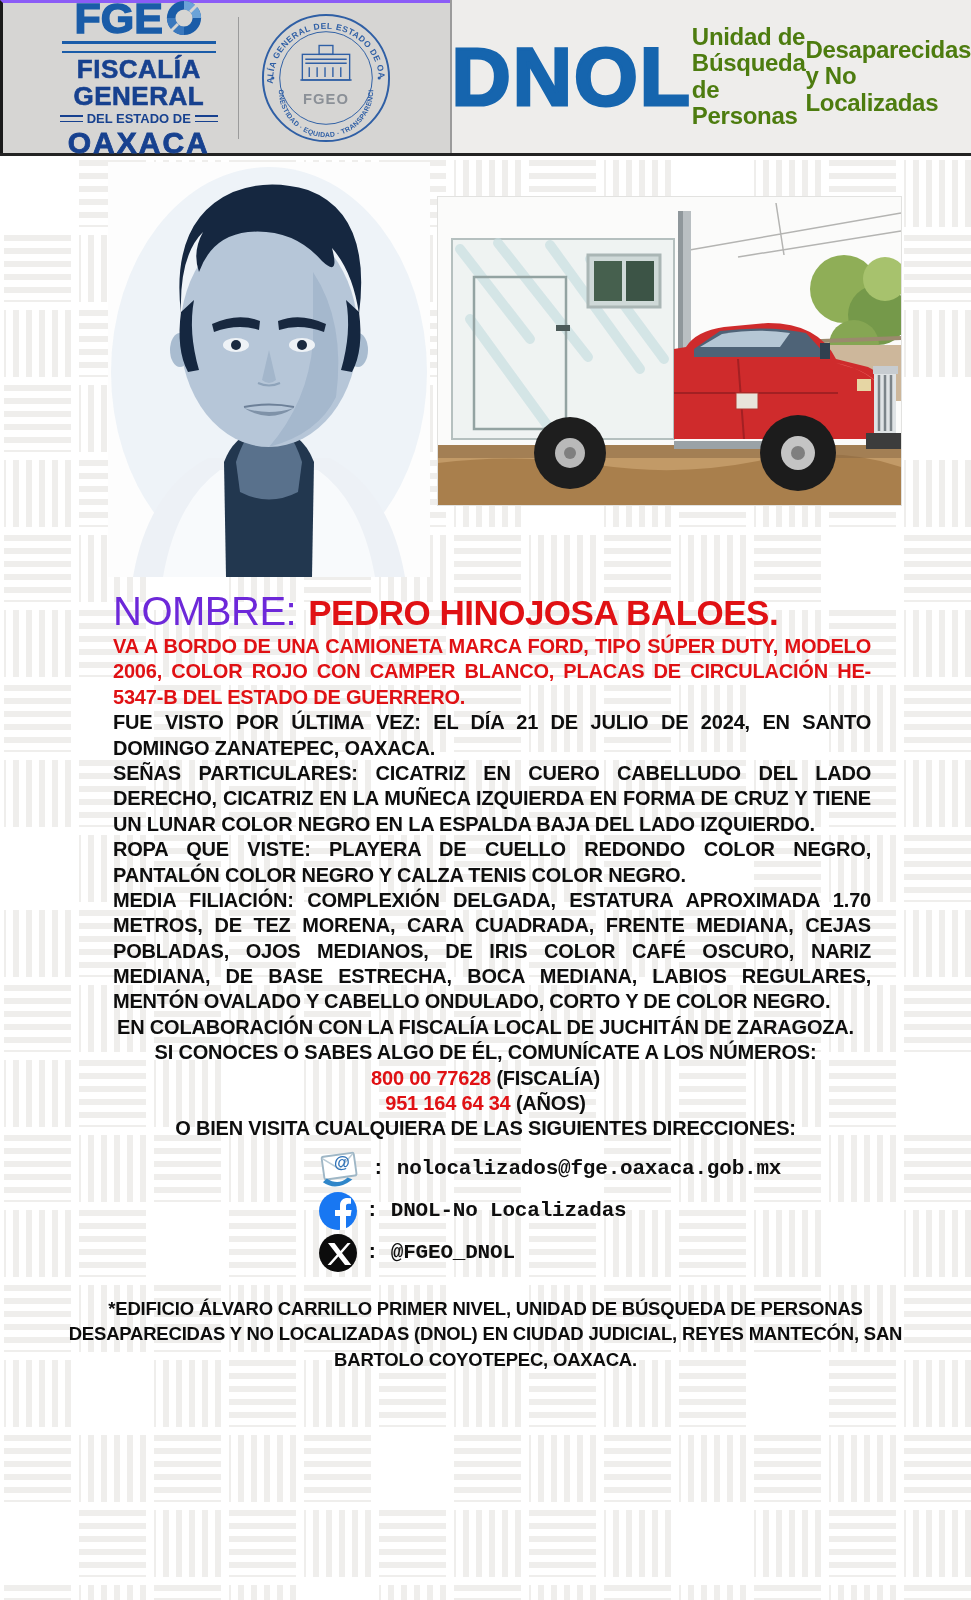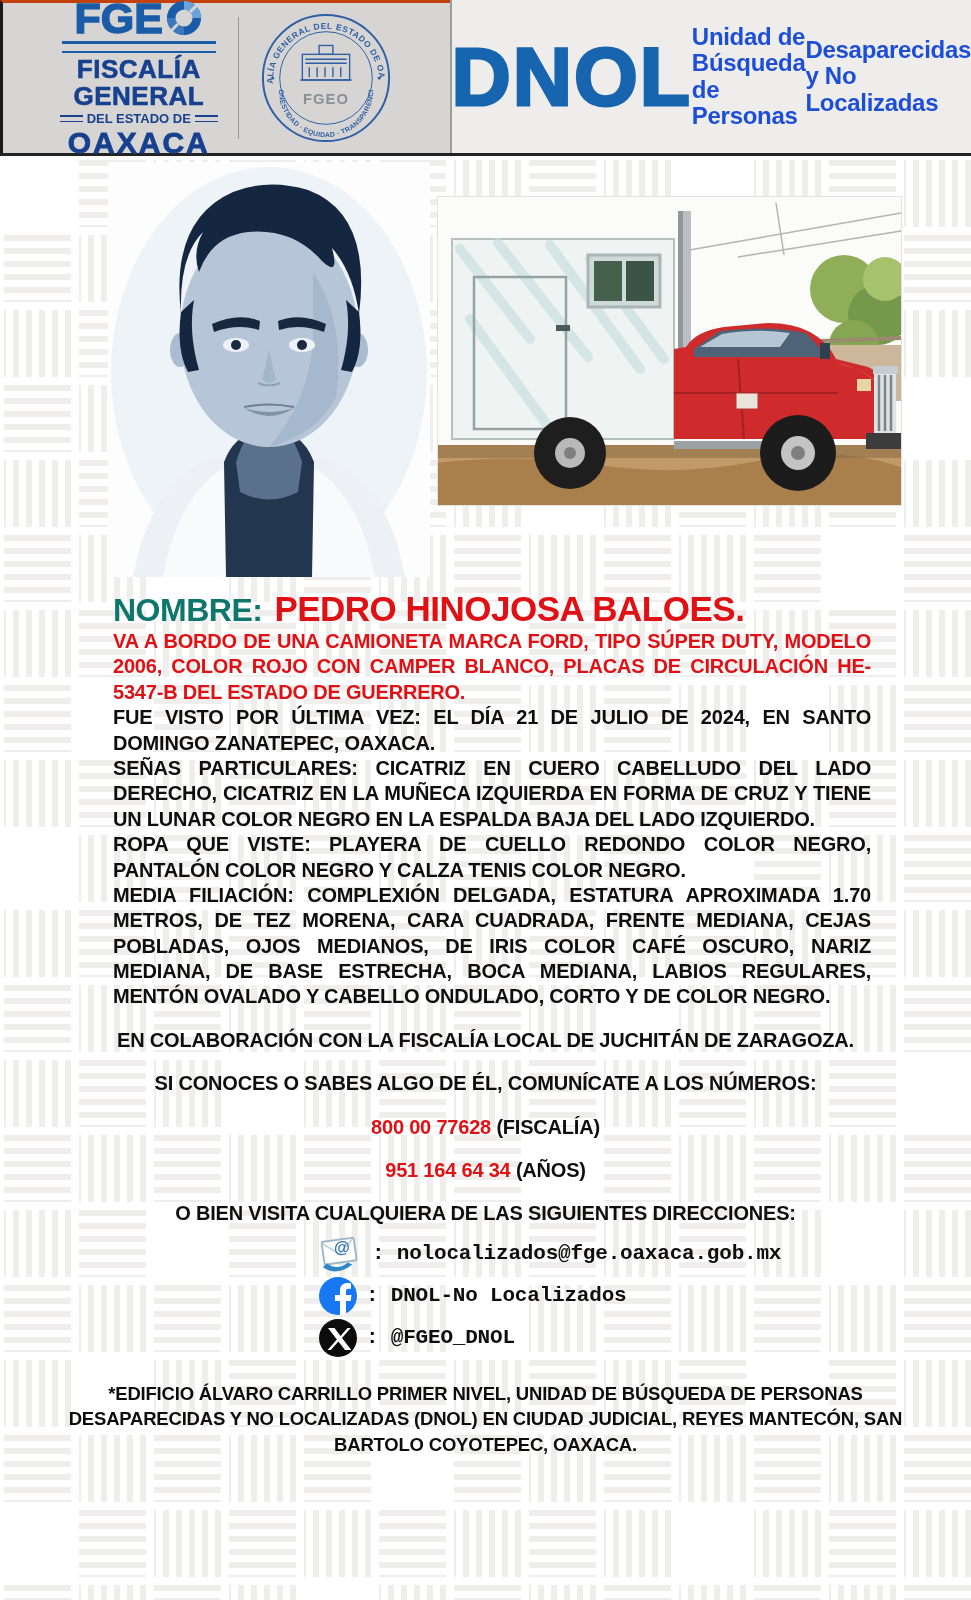--- a/index.html
+++ b/index.html
@@ -14,62 +14,62 @@
   }
   #weave div{box-shadow:inset 0 0 0 4px #fff;}
   .wt-h{background:repeating-linear-gradient(0deg,#efeeec 0 6px,#ffffff 6px 13px);}
   .wt-v{background:repeating-linear-gradient(90deg,#efeeec 0 6px,#ffffff 6px 13px);}
   .wt-b{background:#ffffff;}
   .content{position:relative;z-index:1;}
   
   .header{display:flex;width:971px;height:153px;}
   .header-left{
     width:520px;height:100%;background:#d6d5d3;box-sizing:border-box;
-    border-top:3px solid #c2410c;border-left:3px solid #1a1a1a;
+    border-top:3px solid #8b5cf6;border-left:3px solid #1a1a1a;
     display:flex;align-items:center;justify-content:center;gap:20px;
   }
   .header-right{
     flex:1;height:100%;background:#eeedeb;box-sizing:border-box;border-left:2px solid #9b9b9b;
     display:flex;flex-direction:row;align-items:center;justify-content:center;
   }
   .header-rule{height:3px;background:#232323;width:971px;}
   .fgeo-logo{width:158px;text-align:center;}
   .fgeo-top{display:flex;align-items:center;justify-content:center;gap:2px;}
   .fgeo-acr{font-size:43px;font-weight:bold;color:#1a5ca8;letter-spacing:0px;line-height:.95;-webkit-text-stroke:1.5px #1a5ca8;}
   .dbl{height:7px;border-top:3px solid #1a5ca8;border-bottom:2px solid #1a5ca8;margin:3px 2px;}
   .fgeo-l1,.fgeo-l2{font-size:26px;font-weight:bold;color:#17418f;letter-spacing:.5px;line-height:1.02;-webkit-text-stroke:.6px #17418f;}
   .estado{display:flex;align-items:center;gap:4px;color:#17418f;font-size:13px;font-weight:bold;margin:2px 0;}
   .dbl-s{flex:1;height:4px;border-top:2px solid #17418f;border-bottom:1px solid #17418f;}
   .fgeo-l4{font-size:30px;font-weight:bold;color:#17418f;letter-spacing:2px;line-height:1.0;-webkit-text-stroke:.8px #17418f;}
   .vdiv{width:1px;height:122px;background:#9b9b9b;}
   .dnol{font-size:82px;font-weight:bold;color:#1665ae;-webkit-text-stroke:3px #1665ae;letter-spacing:2px;line-height:.9;}
-  .dnol-sub{font-size:24px;font-weight:bold;color:#1d4ed8;line-height:1.1;letter-spacing:-.3px;}
+  .dnol-sub{font-size:24px;font-weight:bold;color:#4d7c0f;line-height:1.1;letter-spacing:-.3px;}
   
   .title{margin:6px 0 0 0;text-align:center;white-space:nowrap;}
   .squeeze{
     display:inline-block;transform:scaleX(.85);transform-origin:center;
     font-size:71px;font-weight:bold;color:#e60d0d;letter-spacing:-2px;
     -webkit-text-stroke:2.5px #151515;line-height:1.0;
   }
   
   .photos{position:relative;height:415px;margin-top:6px;}
   .portrait{position:absolute;left:108px;top:0;width:322px;height:415px;}
   .truck{position:absolute;left:437px;top:34px;width:463px;height:308px;border:1px solid #e2e2e0;background:#fff;}
   
   .name-line{margin:12px 0 0 113px;display:flex;align-items:baseline;gap:12px;}
-  .nlabel{font-size:32px;font-weight:bold;color:#0f766e;letter-spacing:-.5px;}
+  .nlabel{font-size:40px;font-weight:normal;color:#6d28d9;letter-spacing:-.5px;}
   .nvalue{font-size:35px;font-weight:bold;color:#e01114;letter-spacing:-.5px;}
   p.base{
     width:758px;margin:0 0 0 113px;font-size:20px;font-weight:bold;color:#0e0e0e;
     line-height:1.27;letter-spacing:-.2px;text-align:justify;
   }
   p.redtxt{color:#e01114;}
   .mt4{margin-top:4px;} .mt10{margin-top:10px;} .mt16{margin-top:16px;}
   .mt18{margin-top:18px;} .mt20{margin-top:20px;}
-  p.centered{text-align:center;width:971px;margin-left:0;margin-top:18px;}
+  p.centered{text-align:center;width:971px;margin-left:0;}
   .collab{color:#e01114;}
   .phone .num{color:#e01114;}
   
   .socials{margin-top:6px;}
   .social-row{display:flex;align-items:center;gap:8px;margin-left:318px;height:42px;}
   .social-text{font-size:21px;font-weight:bold;color:#0e0e0e;letter-spacing:-.2px;font-family:Liberation Mono, monospace;}
   
   .footer{
     margin:22px auto 0 auto;width:906px;text-align:center;
     font-size:18.5px;font-weight:bold;color:#0d0d0d;line-height:1.38;letter-spacing:-.2px;
@@ -512,21 +512,21 @@
           <text x="24" y="20" font-size="17" font-weight="bold" fill="#2f72b8" text-anchor="middle" font-family="Liberation Sans, sans-serif">@</text>
           <path d="M4,35 Q18,45 35,32 L30,30 Q20,39 8,31 Z" fill="#2f86c9"></path>
         </svg>
         <span class="social-text">: nolocalizados@fge.oaxaca.gob.mx</span>
       </div>
       <div class="social-row">
         <svg width="40" height="40" viewBox="0 0 40 40">
           <circle cx="20" cy="20" r="19" fill="#1877f2"></circle>
           <path d="M22,39 V25 h-5 v-6 h5 v-4.5 c0-5 3-7.5 7.5-7.5 l3.5,.3 v5.4 h-2.6 c-2,0-2.4,1-2.4,2.5 V19 h5.6 l-1,6 H28 v14 Z" fill="#ffffff"></path>
         </svg>
-        <span class="social-text">: DNOL-No Localizados</span>
+        <span class="social-text">: DNOL-No Localizadas</span>
       </div>
       <div class="social-row">
         <svg width="40" height="40" viewBox="0 0 40 40">
           <circle cx="20" cy="20" r="19" fill="#0c0c0c"></circle>
           <path d="M10,10 h6.5 l6,8 7,-8 h3.2 l-8.7,10 9.3,12 h-6.3 l-6.6,-8.6 -7.6,8.6 h-3.2 l9.3,-10.6 Z" fill="#ffffff"></path>
         </svg>
         <span class="social-text">: @FGEO_DNOL</span>
       </div>
     </div>
 

